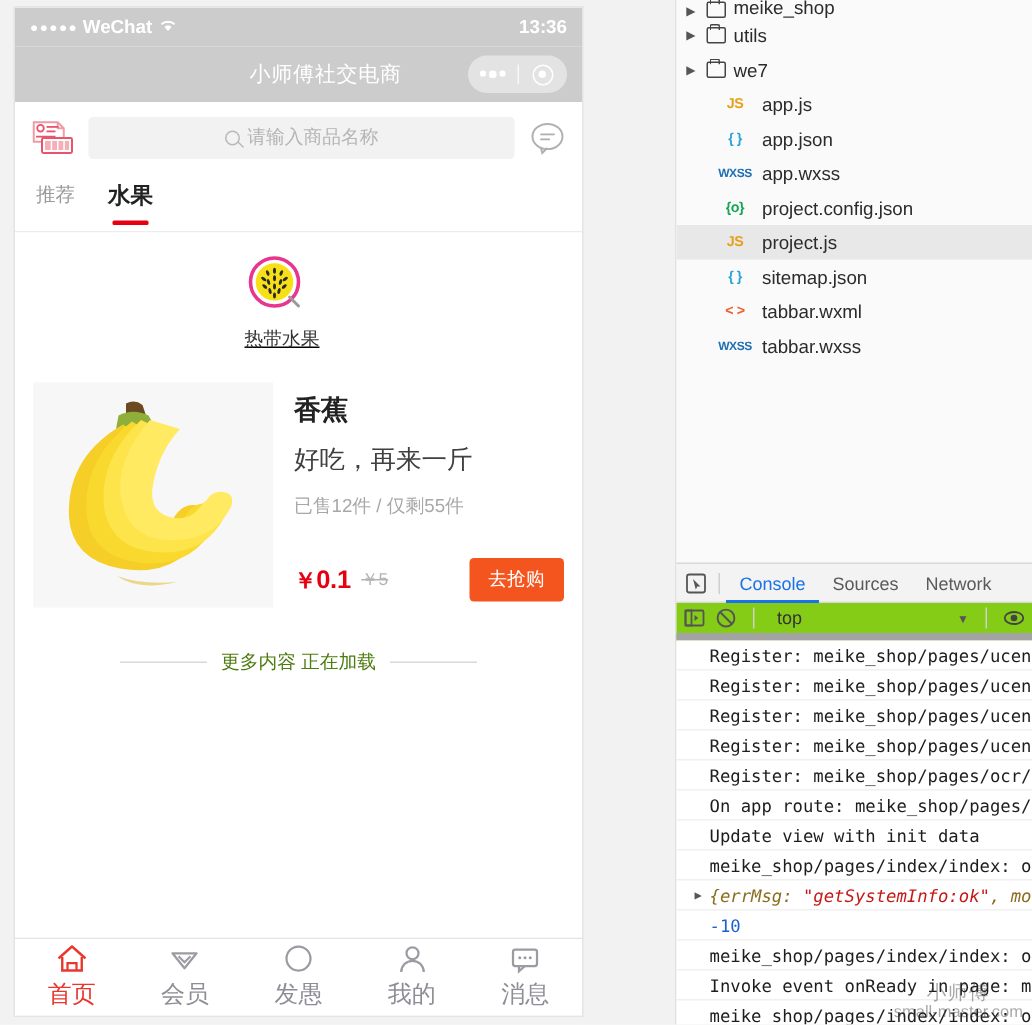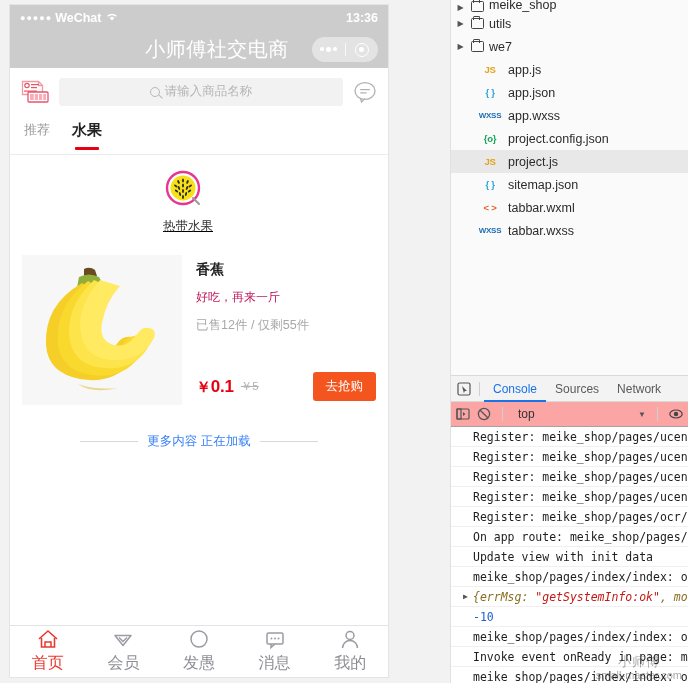--- a/index.html
+++ b/index.html
@@ -40,21 +40,21 @@
   .sb-right { flex: 1; display: flex; align-items: center; justify-content: flex-end; gap: 4px; }
   .batt { width: 22px; height: 11px; border: 1.3px solid #fff; border-radius: 2.5px; position: relative; }
   .batt::after { content:""; position:absolute; right:-3px; top:3px; width:2px; height:4px; background:#fff; border-radius:0 1px 1px 0;}
   .batt i { display:block; position:absolute; left:1px; top:1px; bottom:1px; right:1px; background:#fff; border-radius:1px;}
 
   
   .navbar {
     height: 37px; background: #cccccc; color: #ffffff;
     display: flex; align-items: center; position: relative; flex: 0 0 37px;
   }
-  .nav-title { position:absolute; left:0; right:0; text-align:center; font-size:20px; letter-spacing:.5px;margin-left:36px; }
+  .nav-title { position:absolute; left:0; right:0; text-align:center; font-size:14px; letter-spacing:.5px;margin-left:36px; }
   .capsule {
     position: absolute; right: 10px; top: 6px;
     width: 66px; height: 25px; border-radius: 13px;
     background: rgba(255,255,255,.45);
     display: flex; align-items: center;
   }
   .cap-half { flex:1; display:flex; align-items:center; justify-content:center; }
   .cap-sep { width:1px; height:13px; background:rgba(255,255,255,.75); }
   .cap-dots { display:flex; gap:2.5px; }
   .cap-dots i { width:3.5px; height:3.5px; border-radius:50%; background:#fff; }
@@ -91,36 +91,36 @@
   .body { flex:1; background:#fff; overflow:hidden; position:relative; }
 
   .cat-row { padding: 14px 0 10px 0; display:flex; justify-content:center; }
   .cat-item { width:72px; display:flex; flex-direction:column; align-items:flex-start; gap:7px;text-decoration:underline; }
   .cat-ico { width:42px; height:42px; position:relative; }
   .cat-label { font-size:12.5px; color:#333; }
 
   .prod { display:flex; padding: 10px 12px 6px 12px; gap:14px; }
   .prod-img { width:160px; height:150px; background:#f7f7f7; position:relative; overflow:hidden; flex:0 0 160px; }
   .prod-info { flex:1; display:flex; flex-direction:column; padding-top:6px; position:relative; }
-  .prod-title { font-size:14px; font-weight:bold; color:#222; }
-  .prod-desc { font-size:12px; color:#be185d; margin-top:10px; }
+  .prod-title { font-size:18px; font-weight:bold; color:#222; }
+  .prod-desc { font-size:17px; color:#404040; margin-top:10px; }
   .prod-stock { font-size:12.5px; color:#a8a8a8; margin-top:11px; }
   .prod-bottom { margin-top:auto; display:flex; align-items:center; padding-bottom:4px; }
   .price-now { font-size:17px; font-weight:bold; color:#e60012; letter-spacing:-.2px; }
   .price-now .yen { font-size:15px; }
   .price-old { font-size:11.5px; color:#b3b3b3; text-decoration:line-through; margin-left:7px; }
   .buy-btn {
     margin-left:auto; background:#f4551f; color:#fff; font-size:12.5px;
     padding:6px 13px; border-radius:3px; border:none; cursor:pointer;
     font-family:inherit;
   }
 
   .loadmore { display:flex; align-items:center; justify-content:center; gap:9px; margin-top:22px; }
   .loadmore .ln { width:58px; height:1px; background:#d8d8d8; }
-  .loadmore .tx { font-size:12.5px; color:#3b82f6; }
+  .loadmore .tx { font-size:12.5px; color:#4d7c0f; }
 
   
   .tabbar {
     height: 52px; background:#fff; border-top:1px solid #e3e3e3;
     display:flex; flex:0 0 52px;
   }
   .tb-item { flex:1; display:flex; flex-direction:column; align-items:center; justify-content:center; gap:3px; cursor:pointer; }
   .tb-ico { width:22px; height:21px; position:relative; }
   .tb-label { font-size:16px; color:#8d8d96; }
   .tb-item.active .tb-label { color:#e8382e; }
@@ -144,21 +144,21 @@
   .ft-name { font-size:12.5px; }
 
   
   .dt-tabs { height:27px; border-top:1px solid #d9d9d9; border-bottom:1px solid #d9d9d9; background:#f3f3f3;
              display:flex; align-items:center; gap:0; padding-left:2px; }
   .dt-cursor { width:22px; display:flex; align-items:center; justify-content:center; }
   .dt-vsep { width:1px; height:14px; background:#cfcfcf; margin:0 4px; }
   .dt-tab { font-size:12px; color:#5a5a5a; padding:0 9px; line-height:26px; height:26px; cursor:pointer; white-space:nowrap;}
   .dt-tab.active { color:#1a73e8; border-bottom:2px solid #1a73e8; }
 
-  .dt-toolbar { height:25px; background:#fca5a5; border-bottom:1px solid #a3a3a3;
+  .dt-toolbar { height:25px; background:#84cc16; border-bottom:5px solid #a3a3a3;
                 display:flex; align-items:center; padding:0 5px; gap:7px; font-size:11.5px; color:#444; }
   .tb-ico-sm { width:14px; height:14px; position:relative; flex:0 0 14px; }
   .ctx-sel { display:flex; align-items:center; gap:4px; flex:1; }
   .ctx-name { font-size:12px; color:#333; margin-left:4px; }
   .caret { font-size:8px; color:#555; margin-left:auto; }
 
   .console {
     flex:1; overflow:hidden; background:#fff;
     font-family:"DejaVu Sans Mono","Liberation Mono",monospace;
     font-size:11.5px; color:#1d1d1d;
@@ -340,37 +340,37 @@
           <span class="tb-ico">
             <svg width="22" height="21" viewBox="0 0 22 21">
                 <circle cx="11" cy="10" r="8" fill="none" stroke="#9b9ba3" stroke-width="1.5"></circle>
               </svg>
           </span>
           <span class="tb-label">发愚</span>
         </div>
         <div class="tb-item">
           <span class="tb-ico">
             <svg width="22" height="21" viewBox="0 0 22 21">
+                <circle cx="11" cy="6.5" r="4" fill="none" stroke="#9b9ba3" stroke-width="1.5"></circle>
+                <path d="M3.5 19 a7.5 7.5 0 0 1 15 0" fill="none" stroke="#9b9ba3" stroke-width="1.5"></path>
+              </svg>
+          </span>
+          <span class="tb-label">我的</span>
+        </div>
+        <div class="tb-item">
+          <span class="tb-ico">
+            <svg width="22" height="21" viewBox="0 0 22 21">
                 <rect x="3" y="4" width="16" height="11" rx="1.5" fill="none" stroke="#9b9ba3" stroke-width="1.5"></rect>
                 <path d="M7 15 v3.5 L11 15" fill="none" stroke="#9b9ba3" stroke-width="1.5"></path>
                 <circle cx="7.5" cy="9.5" r="1" fill="#9b9ba3"></circle>
                 <circle cx="11" cy="9.5" r="1" fill="#9b9ba3"></circle>
                 <circle cx="14.5" cy="9.5" r="1" fill="#9b9ba3"></circle>
               </svg>
           </span>
           <span class="tb-label">消息</span>
-        </div>
-        <div class="tb-item">
-          <span class="tb-ico">
-            <svg width="22" height="21" viewBox="0 0 22 21">
-                <circle cx="11" cy="6.5" r="4" fill="none" stroke="#9b9ba3" stroke-width="1.5"></circle>
-                <path d="M3.5 19 a7.5 7.5 0 0 1 15 0" fill="none" stroke="#9b9ba3" stroke-width="1.5"></path>
-              </svg>
-          </span>
-          <span class="tb-label">我的</span>
         </div>
       </div>
 
     </div>
   </div>
 
   <div id="dev-pane">
 
     <div id="filetree">
         <div class="ft-row" style="height: 12px; align-items: flex-end; overflow: hidden;">

